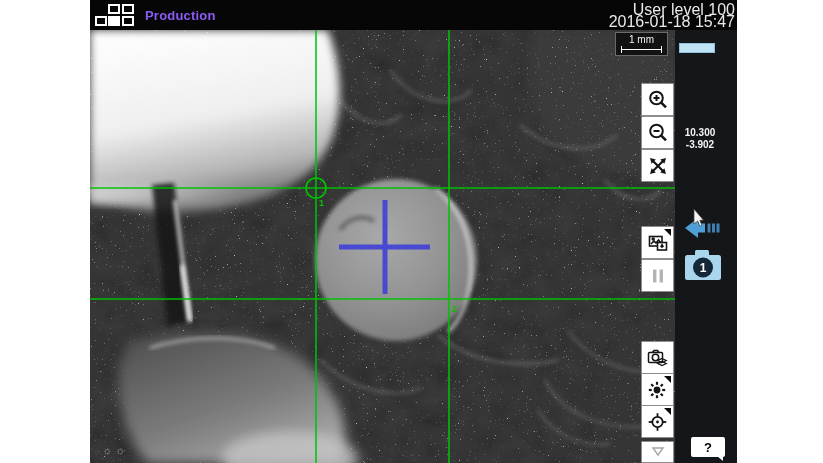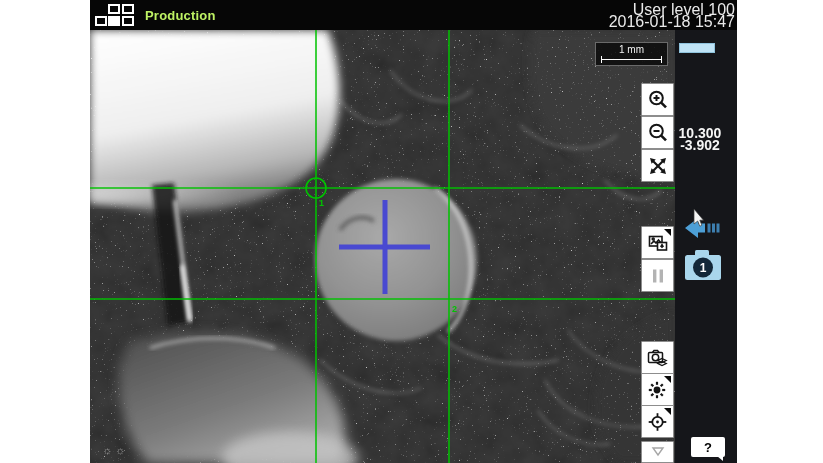--- a/index.html
+++ b/index.html
@@ -6,30 +6,30 @@
   html,body { width:823px; height:463px; background:#ffffff; overflow:hidden;
               font-family:"Liberation Sans", sans-serif; }
   .app { position:absolute; left:90px; top:0; width:647px; height:463px; background:#000; }
 
   
   .topbar { position:absolute; left:0; top:0; width:647px; height:30px; background:#060606;
             display:flex; align-items:center; }
   .logo { position:relative; width:40px; height:24px; margin-left:5px; }
   .sq { position:absolute; width:12px; height:10px; border:2px solid #fff; background:transparent; }
   .sq.f { background:#fff; }
-  .title { color:#bef264; font-weight:bold; font-size:13px; margin-left:10px; letter-spacing:0.2px; }
+  .title { color:#8b5cf6; font-weight:bold; font-size:13px; margin-left:10px; letter-spacing:0.2px; }
   .meta { margin-left:auto; text-align:right; color:#e9e9e9; font-size:16px; line-height:12px;
           padding-right:2px; padding-top:1px; }
   .meta span { display:block; }
 
   
   .viewport { position:absolute; left:0; top:30px; width:585px; height:433px; background:#1d1d1d; overflow:hidden; }
   .viewport > svg.scene { position:absolute; left:0; top:0; }
 
-  .scalebar { position:absolute; top:12px; right:7px; width:73px; height:24px;
+  .scalebar { position:absolute; top:2px; right:7px; width:53px; height:24px;
               background:rgba(10,10,10,0.82); border:1px solid #6a6a6a; }
   .scalebar .lab { display:block; text-align:center; color:#f2f2f2; font-size:10px; margin-top:1px; }
   .sline { position:absolute; left:5px; right:5px; bottom:2px; height:7px;
            border-left:1px solid #fff; border-right:1px solid #fff; }
   .sline .shaft { position:absolute; left:0; right:0; top:3px; height:1px; background:#fff; }
 
   .sparkles { position:absolute; left:12px; bottom:7px; color:#949494; font-size:11px; letter-spacing:3px; }
 
   
   .ibtn { position:absolute; left:551px; width:33px; height:33px; background:#fff;
@@ -37,21 +37,21 @@
           border-radius:1px; cursor:pointer; }
   .ibtn svg { display:block; }
   .corner { position:absolute; top:2px; right:2px; width:0; height:0;
             border-top:7px solid #0a0a0a; border-left:7px solid transparent; }
 
   
   .sidebar { position:absolute; left:585px; top:30px; width:62px; height:433px; background:#15161a; }
   .bluebar { position:absolute; left:4px; top:13px; width:36px; height:10px;
              background:#bfe3f5; border:1px solid #8fc3dd; }
   .readout { position:absolute; width:100%; text-align:center; padding-right:12px;
-             color:#f5f5f5; font-weight:bold; font-size:14px; line-height:12px; }
+             color:#f5f5f5; font-weight:bold; font-size:10px; line-height:12px; }
   .readout span { display:block; }
   .coords { top:97px; }
   .dist { top:140px; }
   .navtool { position:absolute; left:7px; top:179px; width:42px; height:35px; }
   .cambtn { position:absolute; left:8px; top:218px; width:40px; height:38px; background:transparent;
             border:none; cursor:pointer; }
   .help { position:absolute; left:16px; top:407px; width:34px; height:20px; background:#fff;
           color:#000; font-weight:bold; font-size:13px; display:flex; align-items:center;
           justify-content:center; border-radius:2px; cursor:pointer; }
   .help::after { content:''; position:absolute; right:2px; bottom:-4px;

